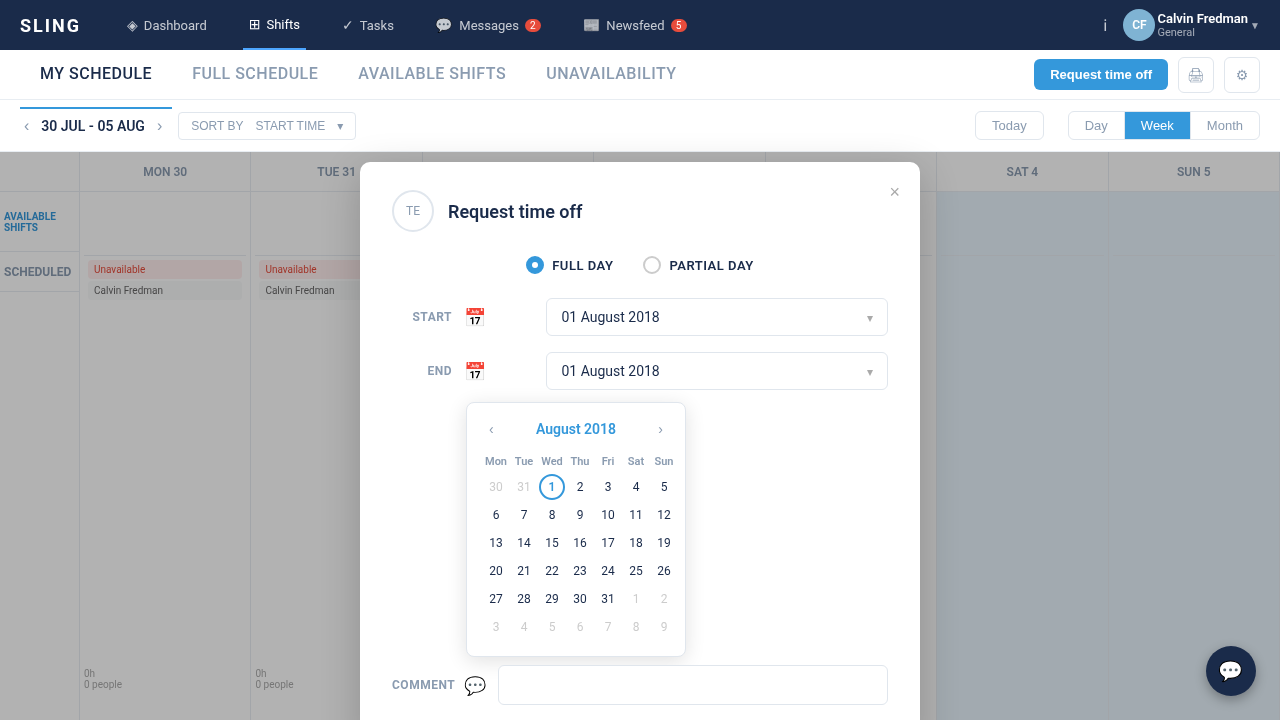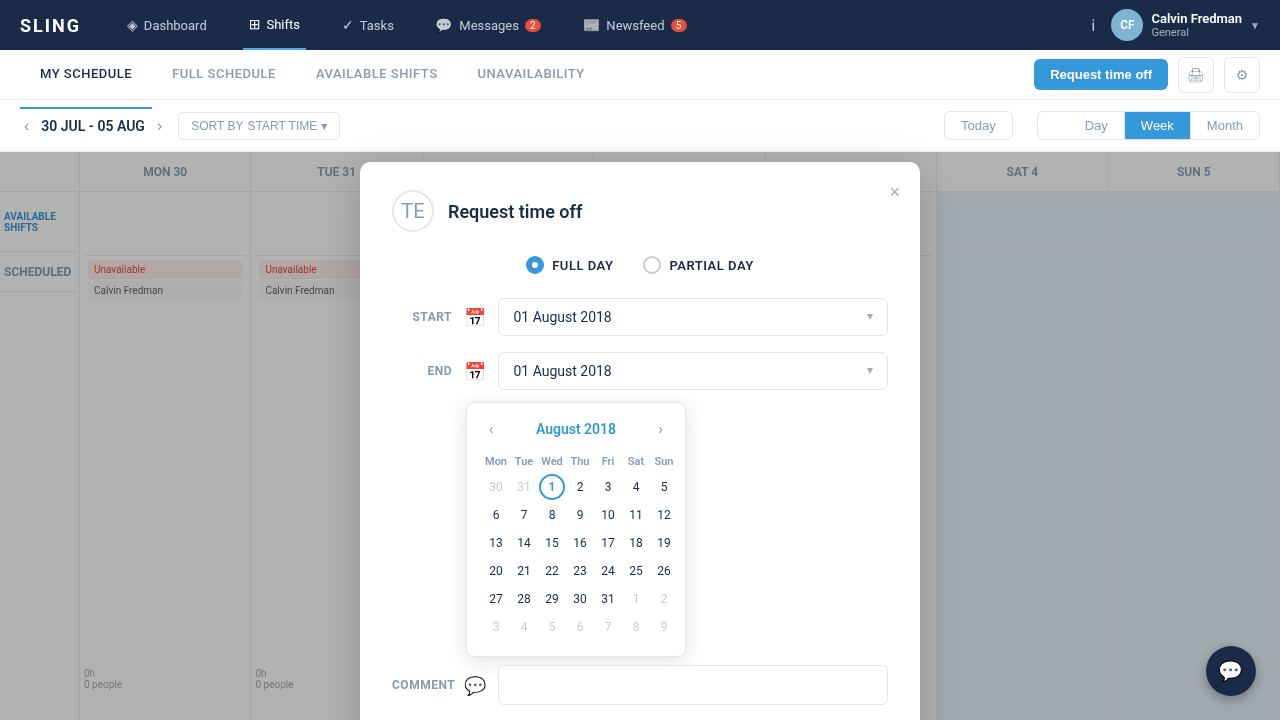--- a/index.html
+++ b/index.html
@@ -47,21 +47,21 @@
     }
     .nav-right {
       margin-left: auto;
       display: flex;
       align-items: center;
       gap: 16px;
     }
     .avatar-area {
       display: flex;
       align-items: center;
-      gap: 8px;
+      gap: 2px;
       cursor: pointer;
     }
     .avatar {
       width: 32px;
       height: 32px;
       border-radius: 50%;
       background: #7fb3d3;
       display: flex;
       align-items: center;
       justify-content: center;
@@ -79,21 +79,21 @@
       background: white;
       height: 50px;
       display: flex;
       align-items: center;
       padding: 0 20px;
       border-bottom: 1px solid #e8edf2;
       gap: 0;
     }
     .sub-nav-item {
       color: #8a9bb0;
-      font-size: 13px;
+      font-size: 16px;
       font-weight: 500;
       padding: 0 20px;
       height: 68px;
       display: flex;
       align-items: center;
       cursor: pointer;
       border-bottom: 2px solid transparent;
       text-transform: uppercase;
       letter-spacing: 0.5px;
     }
@@ -162,29 +162,28 @@
     .sort-btn {
       background: none;
       border: 1px solid #e0e6ed;
       border-radius: 4px;
       padding: 6px 12px;
       font-size: 12px;
       color: #8a9bb0;
       cursor: pointer;
       display: flex;
       align-items: center;
-      gap: 4px;
+      gap: 12px;
     }
     .view-group {
       margin-left: auto;
       display: flex;
       border: 1px solid #e0e6ed;
       border-radius: 6px;
       overflow: hidden;
-      padding-left: 31px;
     }
     .view-btn {
       background: none;
       border: none;
       border-right: 1px solid #e0e6ed;
       padding: 6px 16px;
       font-size: 13px;
       cursor: pointer;
       color: #8a9bb0;
     }
@@ -280,21 +279,21 @@
     }
     .modal-icon {
       width: 42px;
       height: 42px;
       border-radius: 50%;
       border: 2px solid #e0e6ed;
       display: flex;
       align-items: center;
       justify-content: center;
       color: #8a9bb0;
-      font-size: 20px;
+      font-size: 12px;
     }
     .modal-title {
       font-size: 18px;
       font-weight: 600;
       color: #1a2b4a;
     }
     .modal-close {
       position: absolute;
       top: 20px;
       right: 20px;
@@ -369,24 +368,25 @@
       flex-shrink: 0;
     }
     .date-select {
       flex: 1;
       border: 1px solid #e0e6ed;
       border-radius: 6px;
       padding: 10px 14px;
       font-size: 14px;
       color: #1a2b4a;
       display: flex;
-      align-items: flex-start;
+      align-items: flex-end;
       justify-content: space-between;
       cursor: pointer;
       background: white;
+      margin-left: 48px;
     }
     .date-select-chevron { color: #aaa; font-size: 12px; }
 
     
     .calendar-dropdown {
       background: white;
       border: 1px solid #e0e6ed;
       border-radius: 8px;
       box-shadow: 0 4px 20px rgba(0,0,0,0.12);
       width: 220px;

